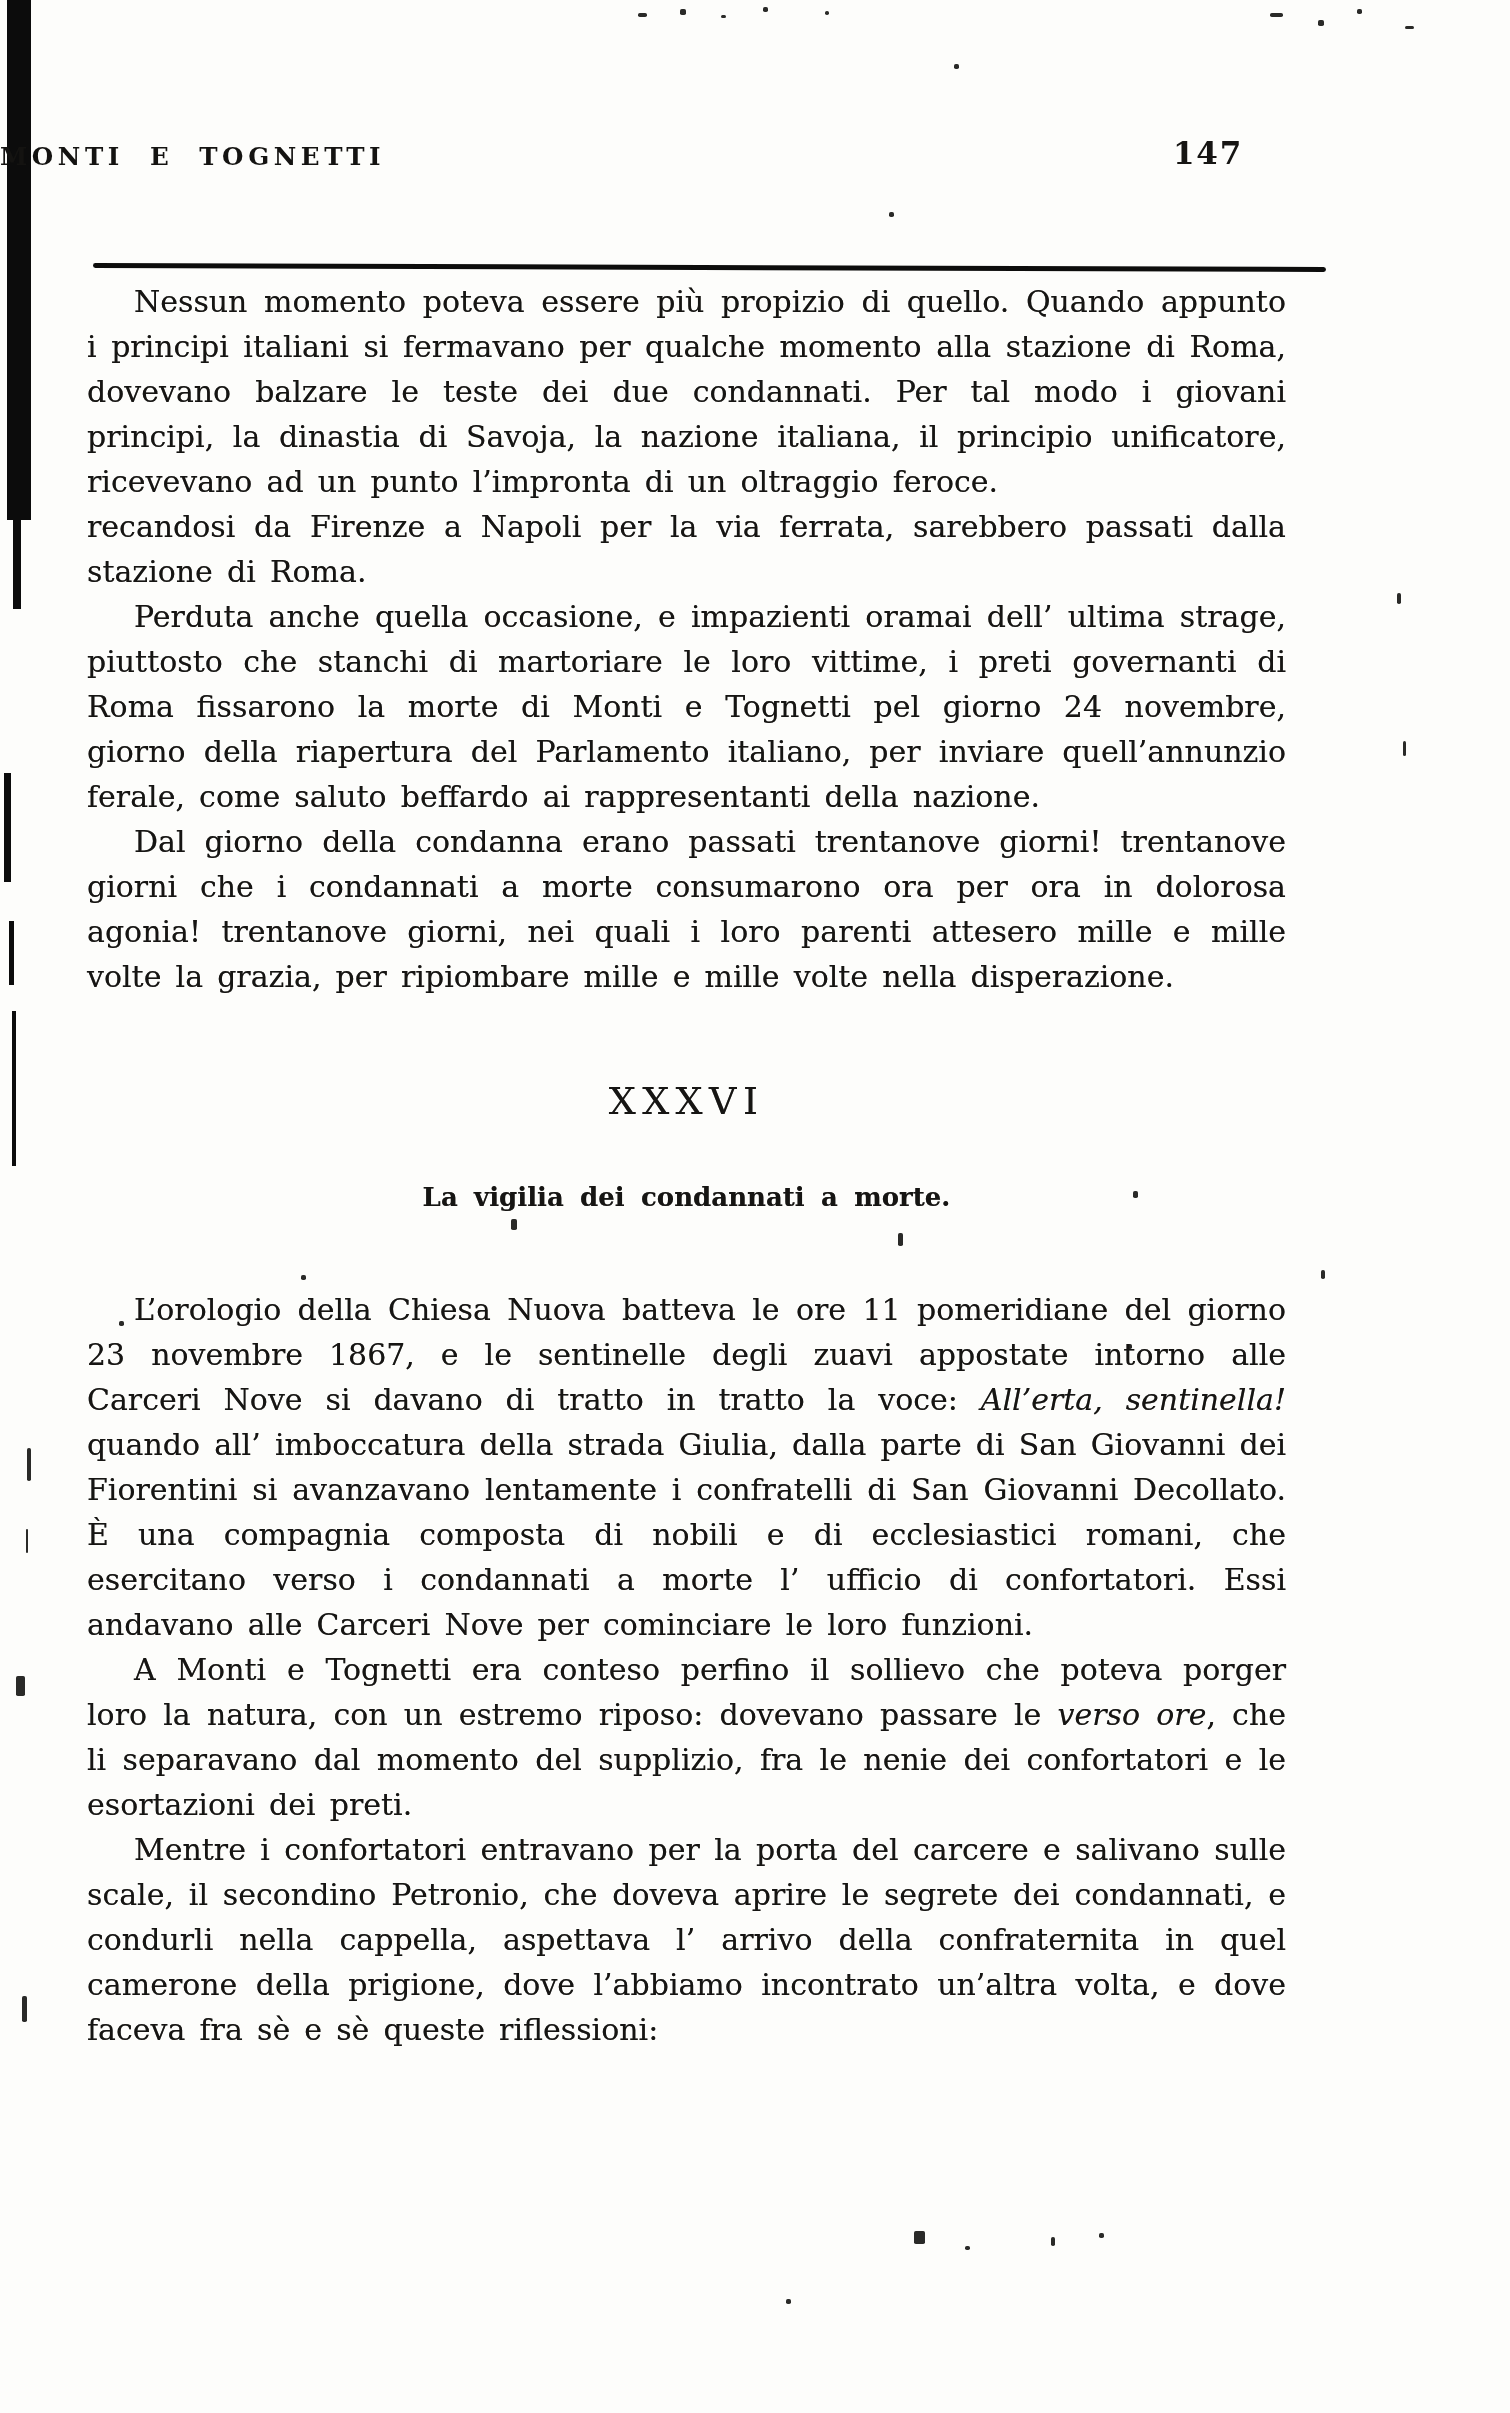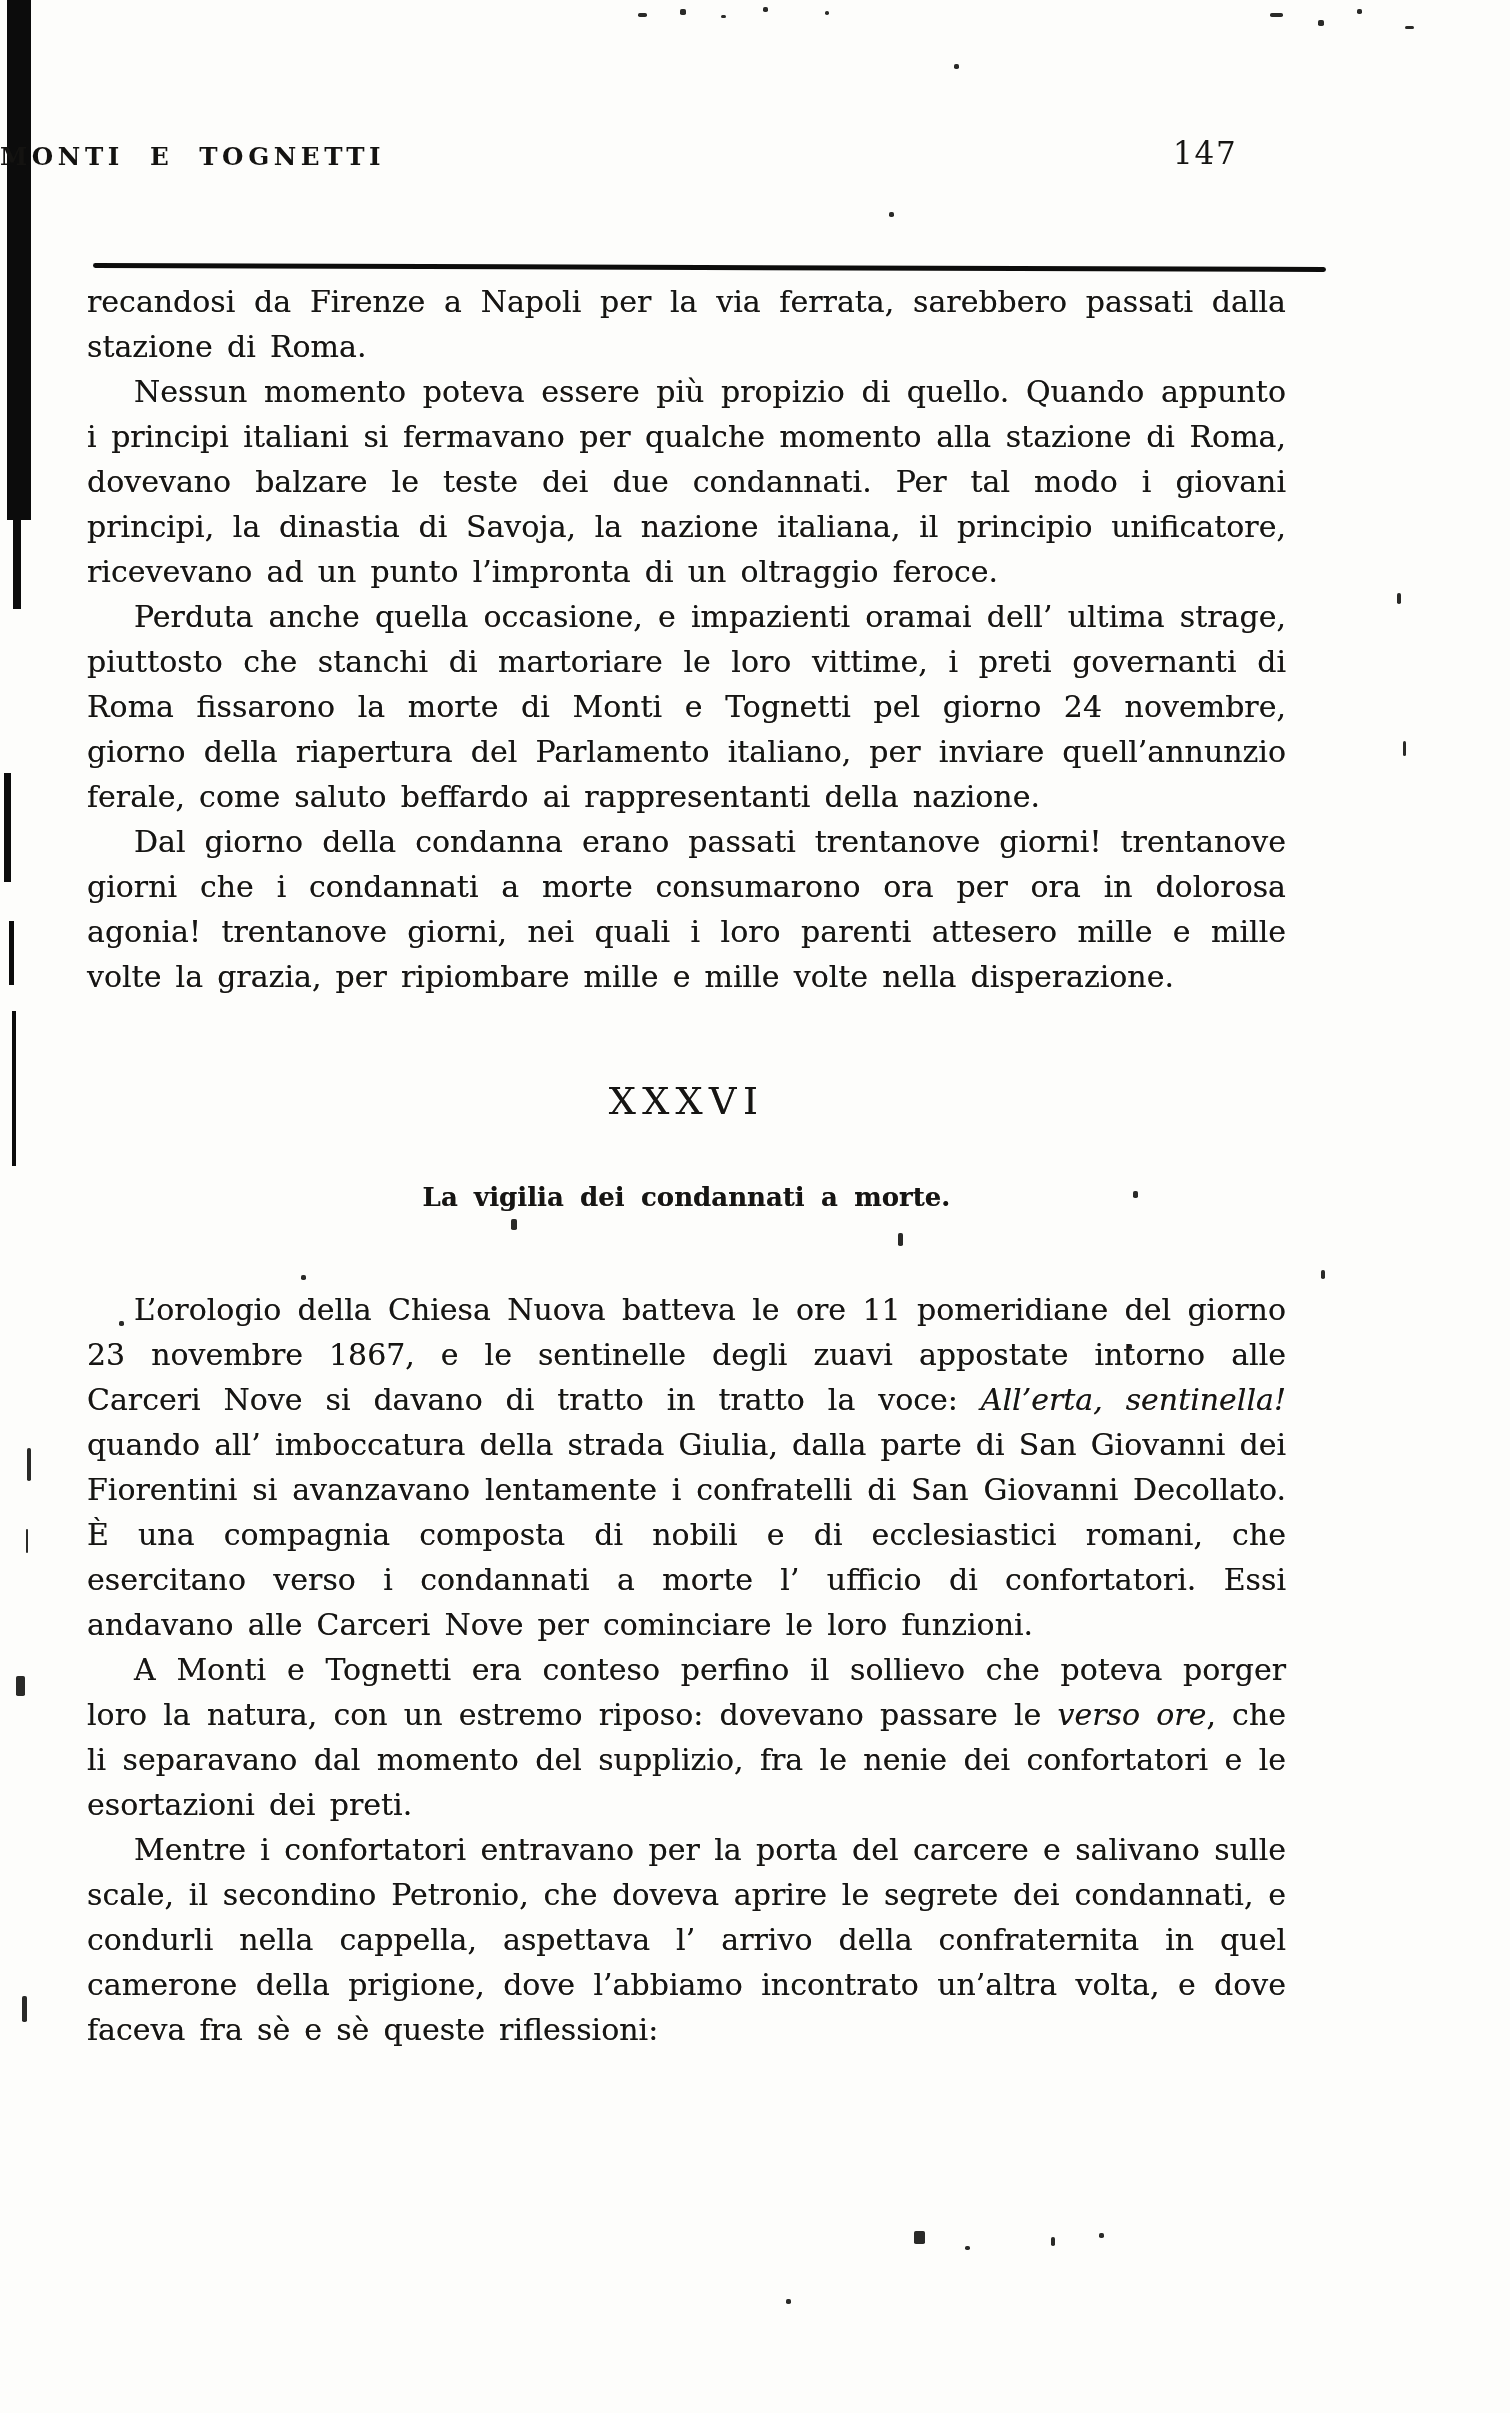--- a/index.html
+++ b/index.html
@@ -22,21 +22,21 @@
     position: absolute;
     top: 142px; left: 0; width: 1368px;
     text-align: left;
     font-size: 24.6px; font-weight: 700;
     letter-spacing: 4.6px; word-spacing: 12.8px;
     color: #141311;
   }
   .page-number {
     position: absolute;
     top: 135px; left: 1173px;
-    font-size: 31px; font-weight: 400;
+    font-size: 31px; font-weight: 700;
     letter-spacing: 1.8px;
   }
   .head-rule {
     position: absolute;
     top: 265px; left: 93px;
     width: 1233px; height: 4.6px;
     background: #0d0d0c;
     border-radius: 2.7px;
     transform: rotate(0.18deg);
   }
@@ -113,23 +113,23 @@
   <div class="speck" style="left:1051px; top:2237px; width:3.6px; height:9px;"></div>
   <div class="speck" style="left:1099px; top:2233px; width:4.6px; height:4.6px;"></div>
   <div class="speck" style="left:786px; top:2299px; width:4.6px; height:4.6px;"></div>
 
   <div class="running-title">MONTI E TOGNETTI</div>
   <div class="page-number">147</div>
   <div class="head-rule"></div>
 
   <section class="text-block">
 
+    <p class="para"><span>Nessun momento poteva essere più propizio di quello. Quando appunto i principi italiani si fermavano per qualche momento alla stazione di Roma, dovevano balzare le teste dei due condannati. Per tal modo i giovani principi, la dinastia di Savoja, la nazione italiana, il principio unificatore, ricevevano ad un punto l’impronta di un oltraggio feroce.</span></p>
+
     <p class="para first"><span>recandosi da Firenze a Napoli per la via ferrata, sarebbero passati dalla stazione di Roma.</span></p>
-
-    <p class="para"><span>Nessun momento poteva essere più propizio di quello. Quando appunto i principi italiani si fermavano per qualche momento alla stazione di Roma, dovevano balzare le teste dei due condannati. Per tal modo i giovani principi, la dinastia di Savoja, la nazione italiana, il principio unificatore, ricevevano ad un punto l’impronta di un oltraggio feroce.</span></p>
 
 
     <p class="para"><span>Perduta anche quella occasione, e impazienti oramai dell’ ultima strage, piuttosto che stanchi di martoriare le loro vittime, i preti governanti di Roma fissarono la morte di Monti e Tognetti pel giorno 24 novembre, giorno della riapertura del Parlamento italiano, per inviare quell’annunzio ferale, come saluto beffardo ai rappresentanti della nazione.</span></p>
 
     <p class="para"><span>Dal giorno della condanna erano passati trentanove giorni! trentanove giorni che i condannati a morte consumarono ora per ora in dolorosa agonia! trentanove giorni, nei quali i loro parenti attesero mille e mille volte la grazia, per ripiombare mille e mille volte nella disperazione.</span></p>
 
     <div class="chapter-head">
       <div class="chapter-number">XXXVI</div>
       <div class="chapter-subtitle">La vigilia dei condannati a morte.</div>
     </div>

